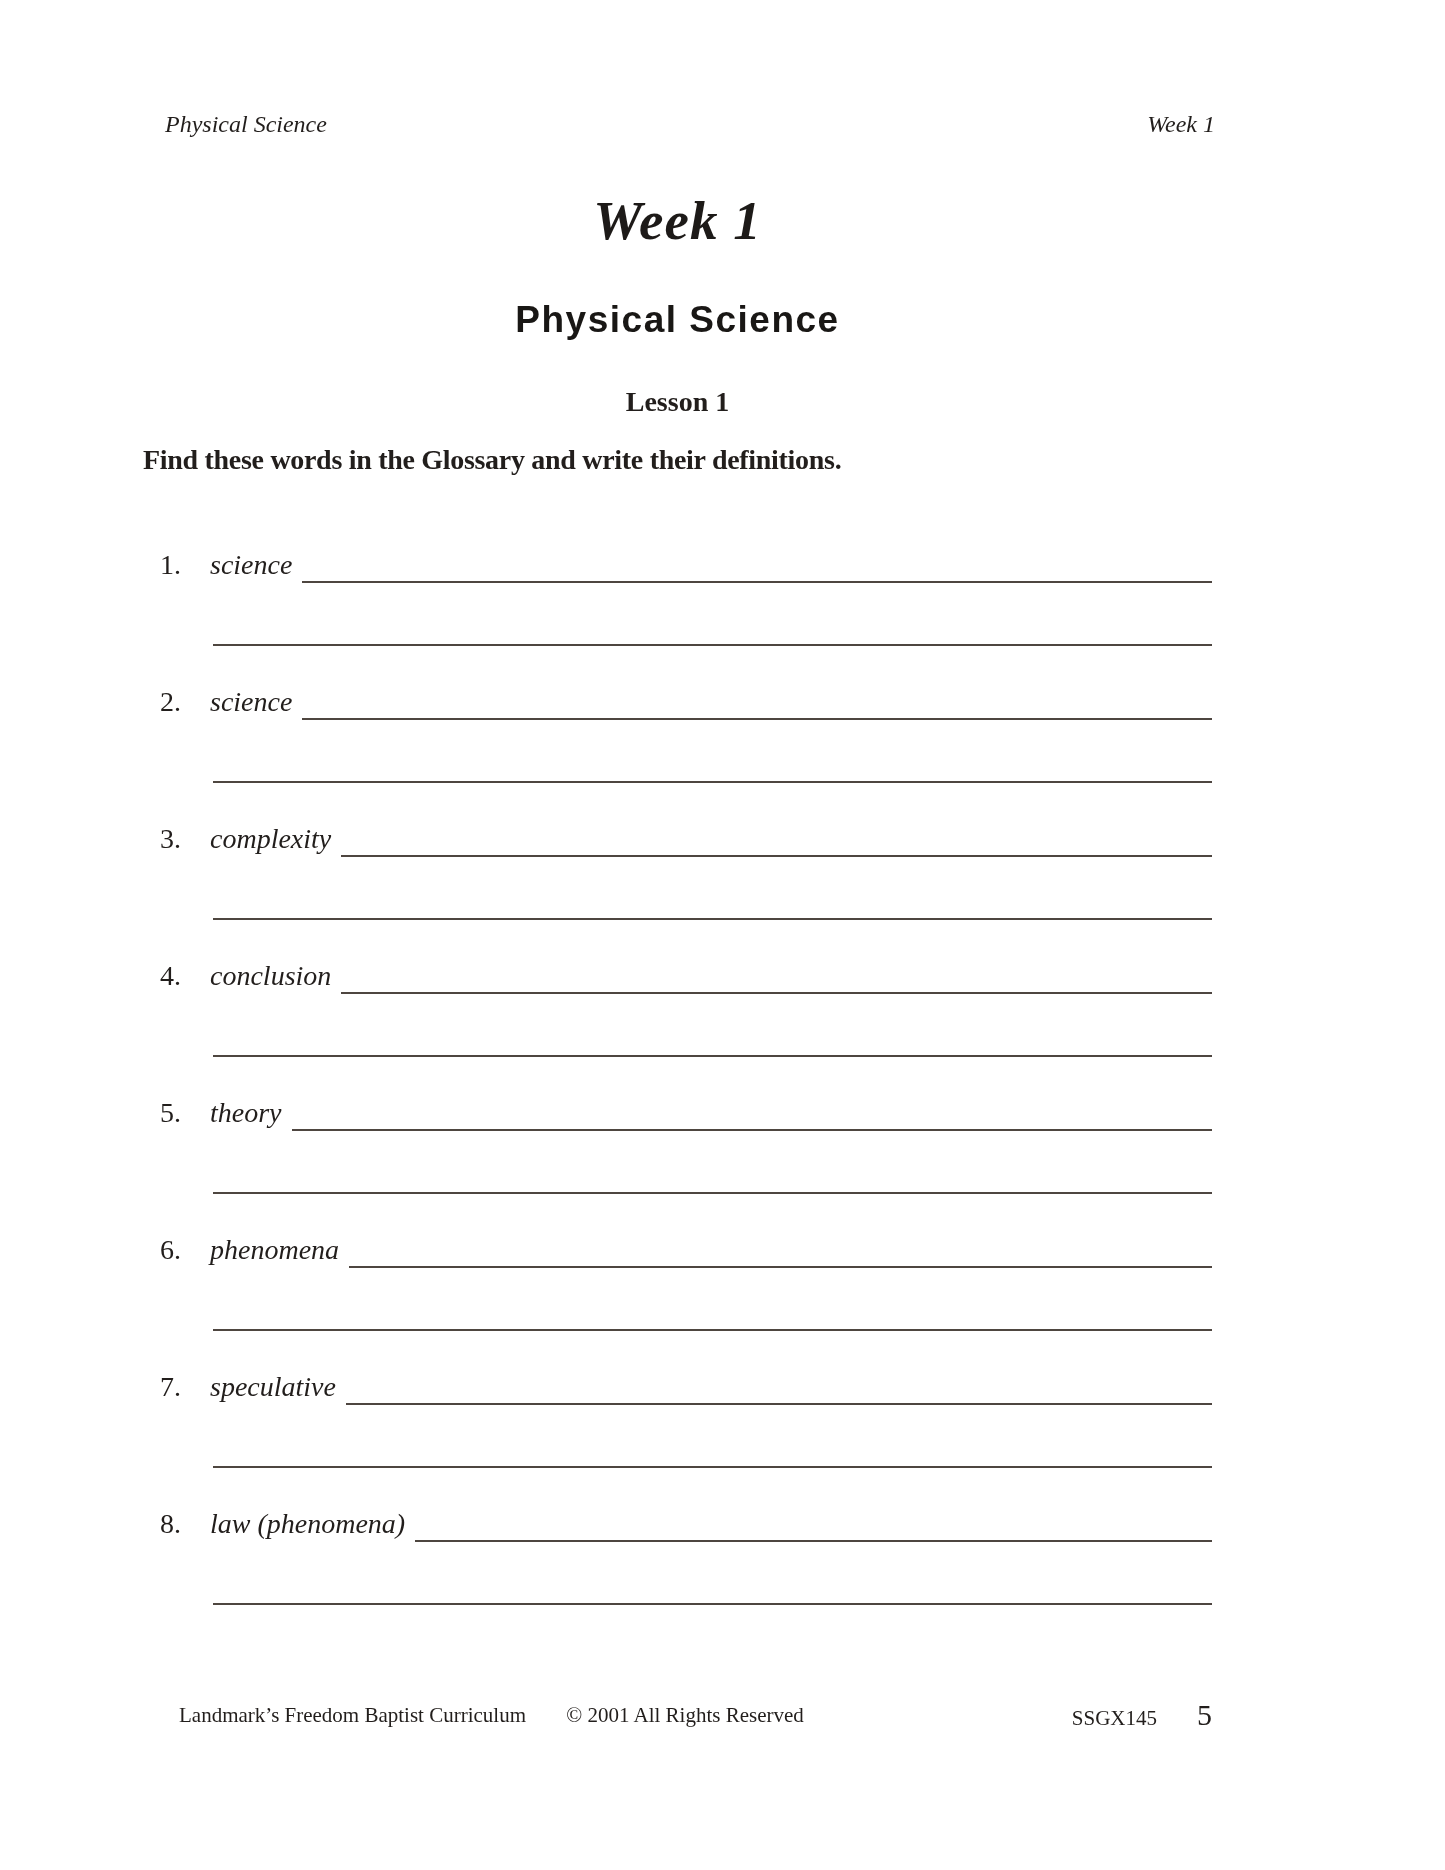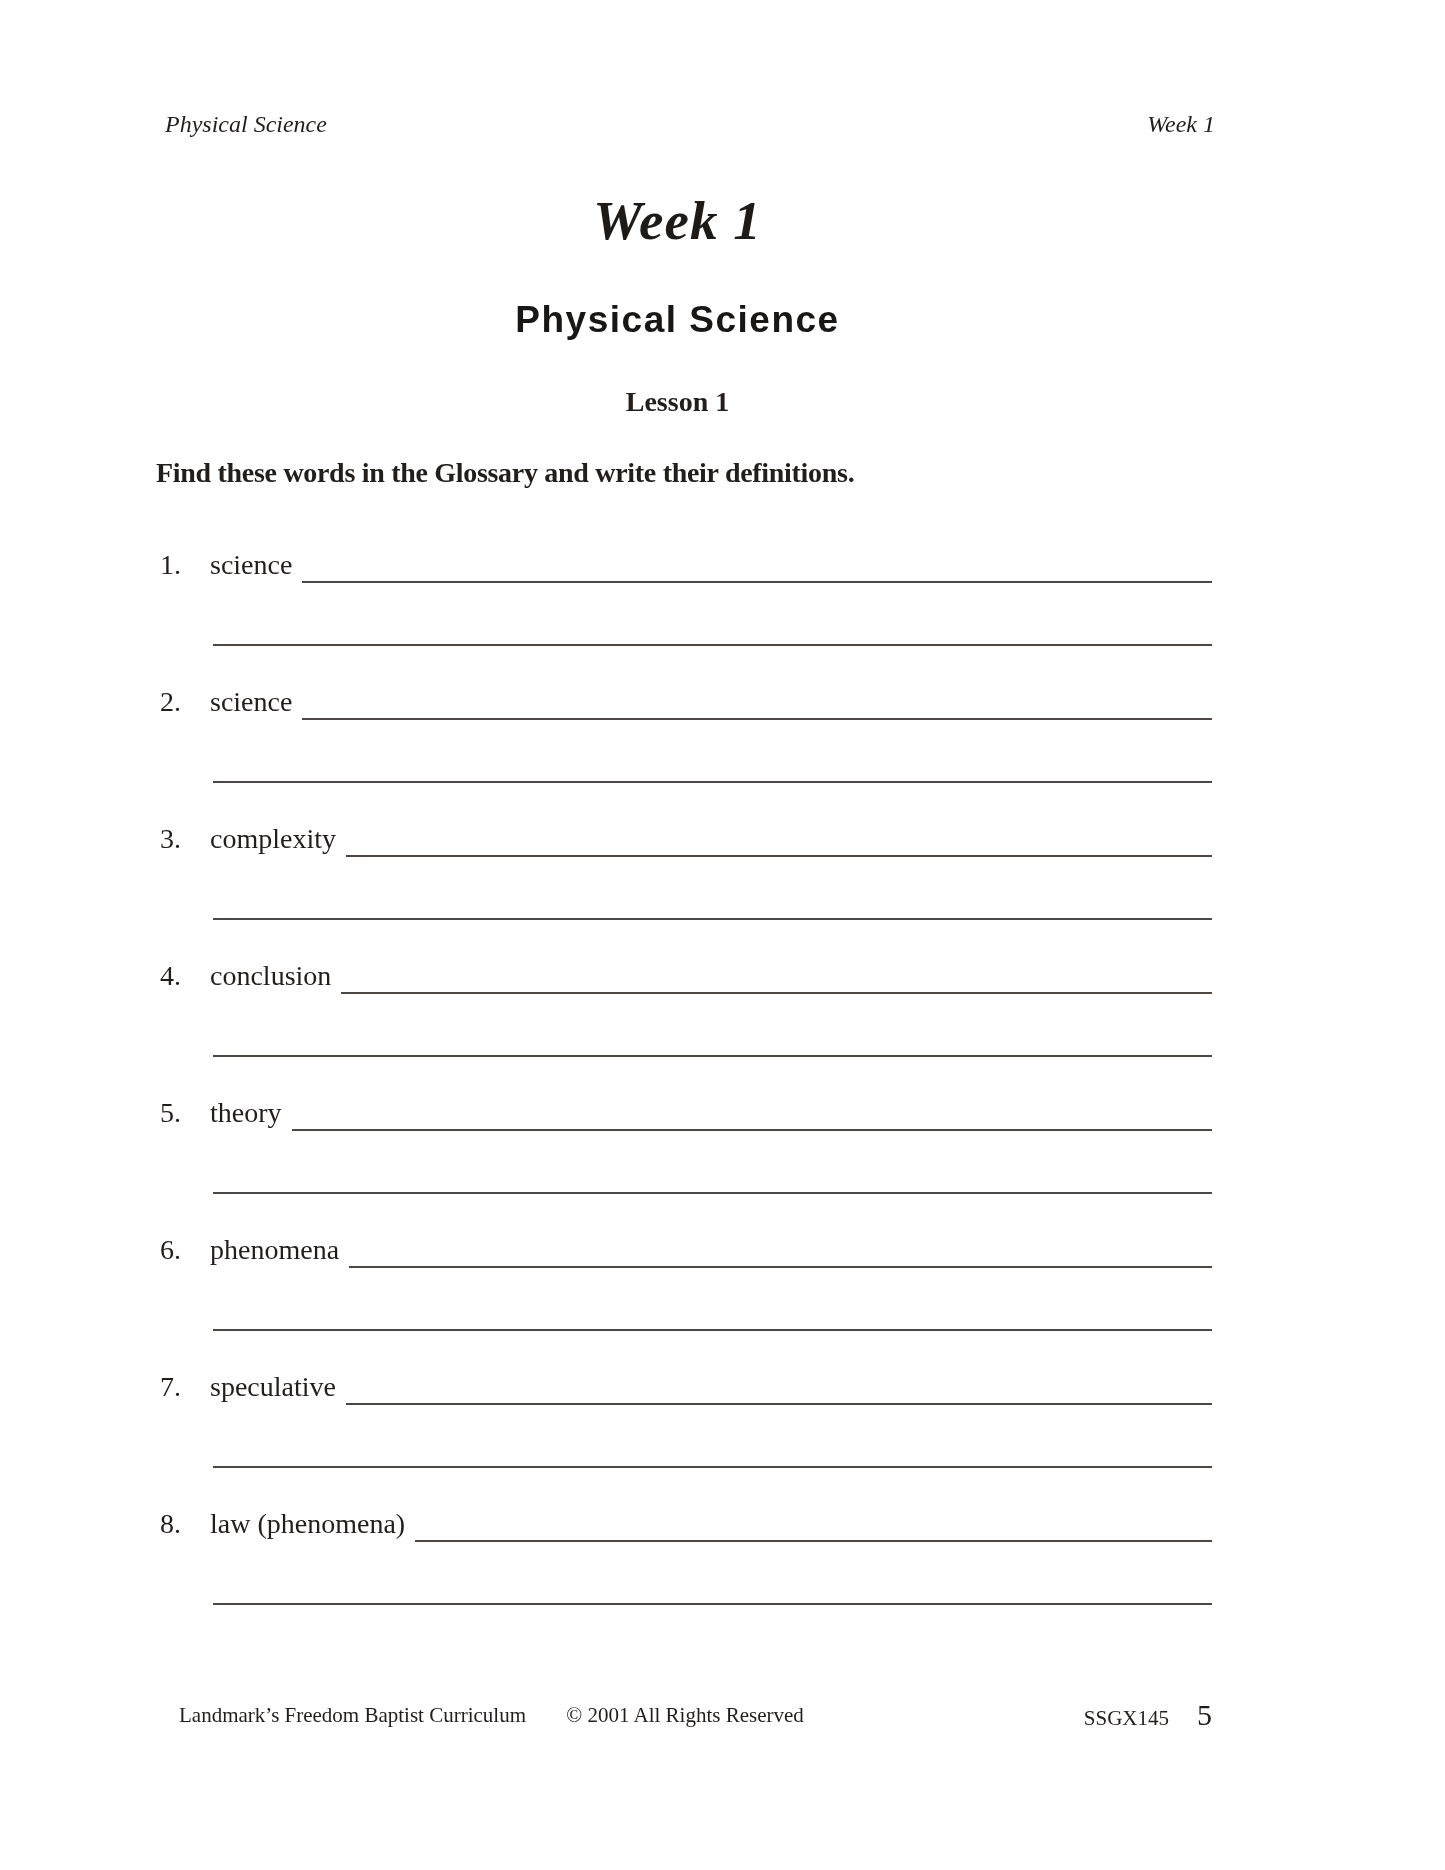--- a/index.html
+++ b/index.html
@@ -56,21 +56,21 @@
     top: 384px;
     font-size: 28px;
     line-height: 36px;
     font-weight: bold;
     font-family: Liberation Serif, serif;
   }
   .instruction {
     position: absolute;
     left: 143px;
     top: 442px;
-    margin: 13px;
+    margin: 0;
     font-size: 28px;
     line-height: 36px;
     font-weight: bold;
     letter-spacing: -0.3px;
     white-space: nowrap;
   }
 
   
   .list {
     position: absolute;
@@ -84,21 +84,21 @@
   .item { position: relative; height: 137px; }
   .row1 {
     display: flex;
     align-items: flex-end;
     height: 36px;
     padding-left: 17px;
     font-size: 28px;
     line-height: 36px;
   }
   .num  { display: inline-block; width: 50px; flex: 0 0 50px; }
-  .word { white-space: nowrap; }
+  .word { white-space: nowrap; font-style: italic; }
   .fill {
     flex: 1 1 auto;
     margin-left: 10px;
     height: 10px;
     border-bottom: 2px solid #4e4640;
   }
   .cont {
     margin-left: 70px;
     margin-top: 61px;
     height: 0;
@@ -114,21 +114,21 @@
     font-size: 21px;
     line-height: 34px;
   }
   .f-left   { position: absolute; left: 36px; white-space: nowrap; }
   .f-center { position: absolute; left: 15px; right: 0; text-align: center; white-space: nowrap; }
   .f-right  {
     position: absolute;
     right: 0;
     display: flex;
     align-items: baseline;
-    gap: 28px;
+    gap: 40px;
     white-space: nowrap;
   }
   .pagenum { font-size: 30px; }
 </style>
 </head>
 <body>
 
 <div class="page">
 
   <div class="hdr hdr-left">Physical Science</div>

